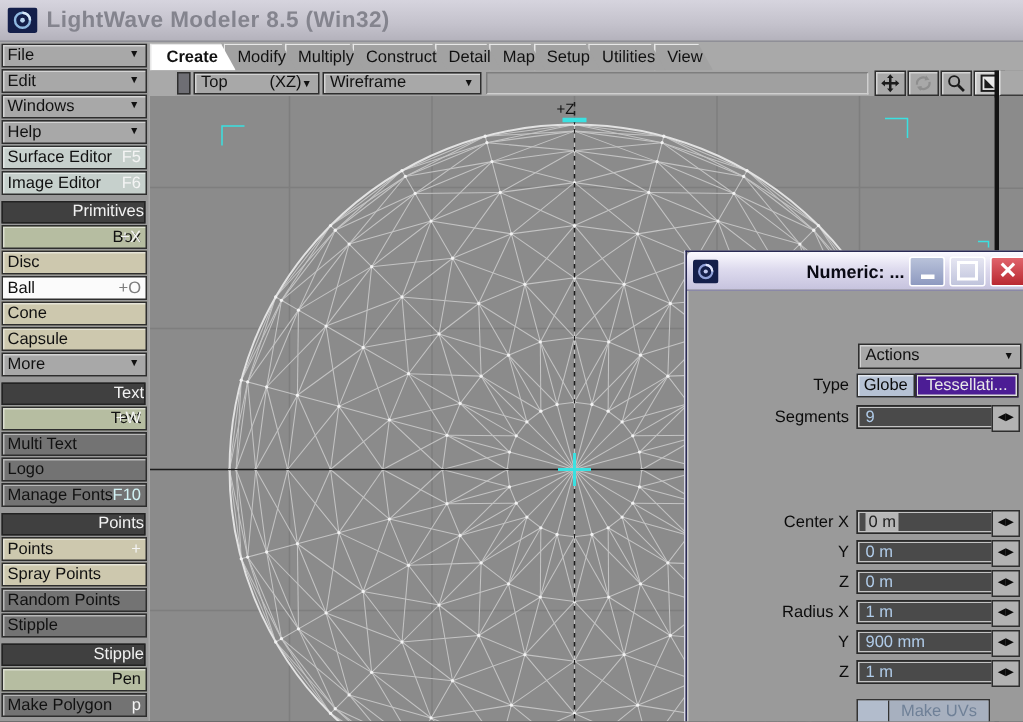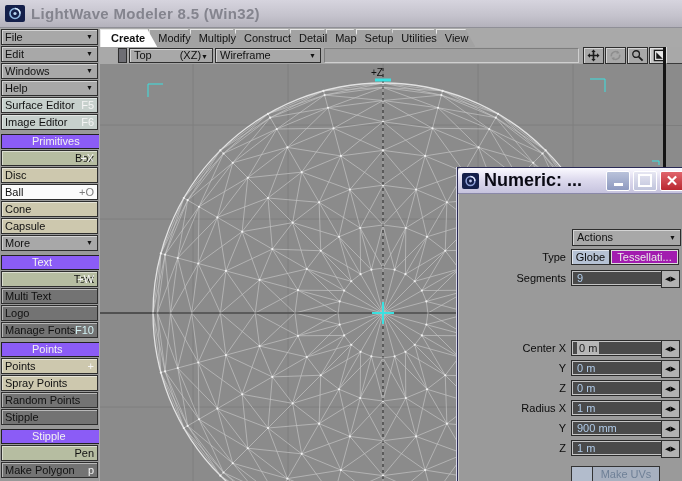--- a/index.html
+++ b/index.html
@@ -19,22 +19,22 @@
     box-shadow:inset 1px 1px 0 rgba(255,255,255,.5);cursor:default;}
   .sbtn .arr{position:absolute;right:4px;top:0;font-size:7px;color:#111;}
   .sbtn .sc{position:absolute;right:3px;top:0;color:#f4f4f4;}
   .sbtn.editor{background:#c6d0cc;}
   .sbtn.sage{background:#b6bda1;text-align:right;}
   .sbtn.tan{background:#cdc8ae;}
   .sbtn.blue{background:#737373;}
   .sbtn.white{background:#fbfbfb;}
   .sbtn.white .sc{color:#7c7c7c;}
   .sbtn.cyan-sc .sc{color:#d2f2f4;}
-  .shead{height:13px;line-height:13px;width:94px;margin:4px 0 1px 1px;background:#8b5cf6;
-    border:1px solid #222;color:#f2f2f2;text-align:left;padding-left:30px;}
+  .shead{height:13px;line-height:13px;width:94px;margin:4px 0 1px 1px;background:#404040;
+    border:1px solid #222;color:#f2f2f2;text-align:right;}
   
   .tabbar{position:absolute;left:100px;top:29px;height:18px;right:0;display:flex;}
   .tab{position:relative;height:17px;line-height:16px;padding:0 7px 0 8px;margin-right:-8px;
     background:#a2a2a2;color:#111;border-top:1px solid #e8e8e8;border-left:1px solid #e8e8e8;
     clip-path:polygon(0 0,calc(100% - 10px) 0,100% 100%,0 100%);cursor:default;}
   .tab.active{background:#fff;font-weight:bold;padding:0 12px 0 10px;}
   
   .vphead{position:absolute;left:117px;top:47px;width:563px;height:17px;background:#a6a6a6;
     border-bottom:1px solid #3a3a3a;display:flex;align-items:center;}
   .grip{width:7px;height:13px;background:#6e6e74;border:1px solid #2e2e2e;margin:0 2px 0 1px;}
@@ -56,38 +56,38 @@
   .pane-strip{position:absolute;left:666px;top:47px;width:16px;height:434px;background:#8b8b8b;}
   .pane-strip .strip-head{height:16px;background:#a8a8a8;border-bottom:1px solid #3a3a3a;border-left:1px solid #ddd;}
   .pane-strip .gl{position:absolute;left:0;width:16px;height:1px;background:#7e7e7e;}
   
   .dialog{position:absolute;left:457px;top:167px;width:229px;height:314px;
     border:1px solid #2a2a55;border-bottom:none;background:#9a9a9a;
     box-shadow:-1px 0 0 #d8d8e8;}
   .dlg-title{height:25px;background:linear-gradient(180deg,#fbfaff 0%,#dedbee 45%,#c6c3de 100%);
     border-bottom:1px solid #8a88a8;display:flex;align-items:center;border-radius:3px 0 0 0;}
   .dlg-title .dicon{width:17px;height:16px;margin:0 5px 0 4px;}
-  .dlg-title .dtitle{font-size:18px;font-weight:bold;color:#0a0a14;flex:1;}
+  .dlg-title .dtitle{font-size:12px;font-weight:bold;color:#0a0a14;flex:1;text-align:right;}
   .winbtn{width:22px;height:18px;margin-left:3px;border:1px solid #fff;border-radius:2px;
     display:flex;align-items:center;justify-content:center;cursor:pointer;}
   .winbtn.min{background:linear-gradient(180deg,#b9c2da,#8e9ac0);}
   .winbtn.max{background:linear-gradient(180deg,#e6e6f2,#c0c4dc);}
   .winbtn.close{background:linear-gradient(180deg,#e0646c,#b92830);margin-right:3px;}
   .minglyph{width:9px;height:3px;background:#fff;margin-top:8px;}
   .maxglyph{width:10px;height:9px;border:2px solid #fff;background:transparent;}
   .closeglyph{color:#fff;font-weight:bold;font-size:15px;line-height:15px;}
   .dlg-body{position:relative;height:289px;background:#9a9a9a;border-left:1px solid #c8c8c8;}
   .drow-label{position:absolute;left:0;width:107px;text-align:right;color:#0c0c0c;height:16px;line-height:16px;}
   .actions{position:absolute;left:113px;top:35px;width:99px;height:15px;line-height:15px;
     background:#a8a8a8;border:1px solid #2e2e2e;box-shadow:inset 1px 1px 0 rgba(255,255,255,.5);
     padding:0 4px;cursor:pointer;}
   .actions .arr{position:absolute;right:4px;font-size:7px;}
   .typebtn{position:absolute;height:14px;line-height:14px;text-align:center;border:1px solid #2e2e2e;cursor:pointer;}
   .typebtn.sel{background:#b6c2d4;color:#0a0a0a;box-shadow:inset 1px 1px 0 rgba(255,255,255,.6);}
-  .typebtn.unsel{background:#a21caf;color:#e9e9e9;box-shadow:inset 0 0 0 1px #dcdcdc;}
+  .typebtn.unsel{background:#4c1d95;color:#e9e9e9;box-shadow:inset 0 0 0 1px #dcdcdc;}
   .numfield{position:absolute;left:112px;width:86px;height:14px;line-height:14px;background:#4a4a4a;
     border:1px solid #2a2a2a;box-shadow:0 0 0 1px #c4c4c4 inset;color:#b0cbe8;
     padding:0 5px;cursor:text;}
   .numfield .selval{background:#b6b6b6;color:#222;padding:0 2px;}
   .stepper{position:absolute;left:202px;width:17px;height:16px;background:#b2b2b2;border:1px solid #2e2e2e;
     text-align:center;font-size:7px;line-height:15px;color:#0a0a0a;letter-spacing:0;cursor:pointer;}
   .makeuvs{position:absolute;left:112px;top:272px;width:87px;height:16px;border:1px solid #333;
     display:flex;cursor:pointer;}
   .makeuvs .chk{width:20px;background:#b2bccc;border-right:1px solid #333;}
   .makeuvs .lbl{flex:1;background:#a7b0bf;color:#6f8097;text-align:center;line-height:15px;}

